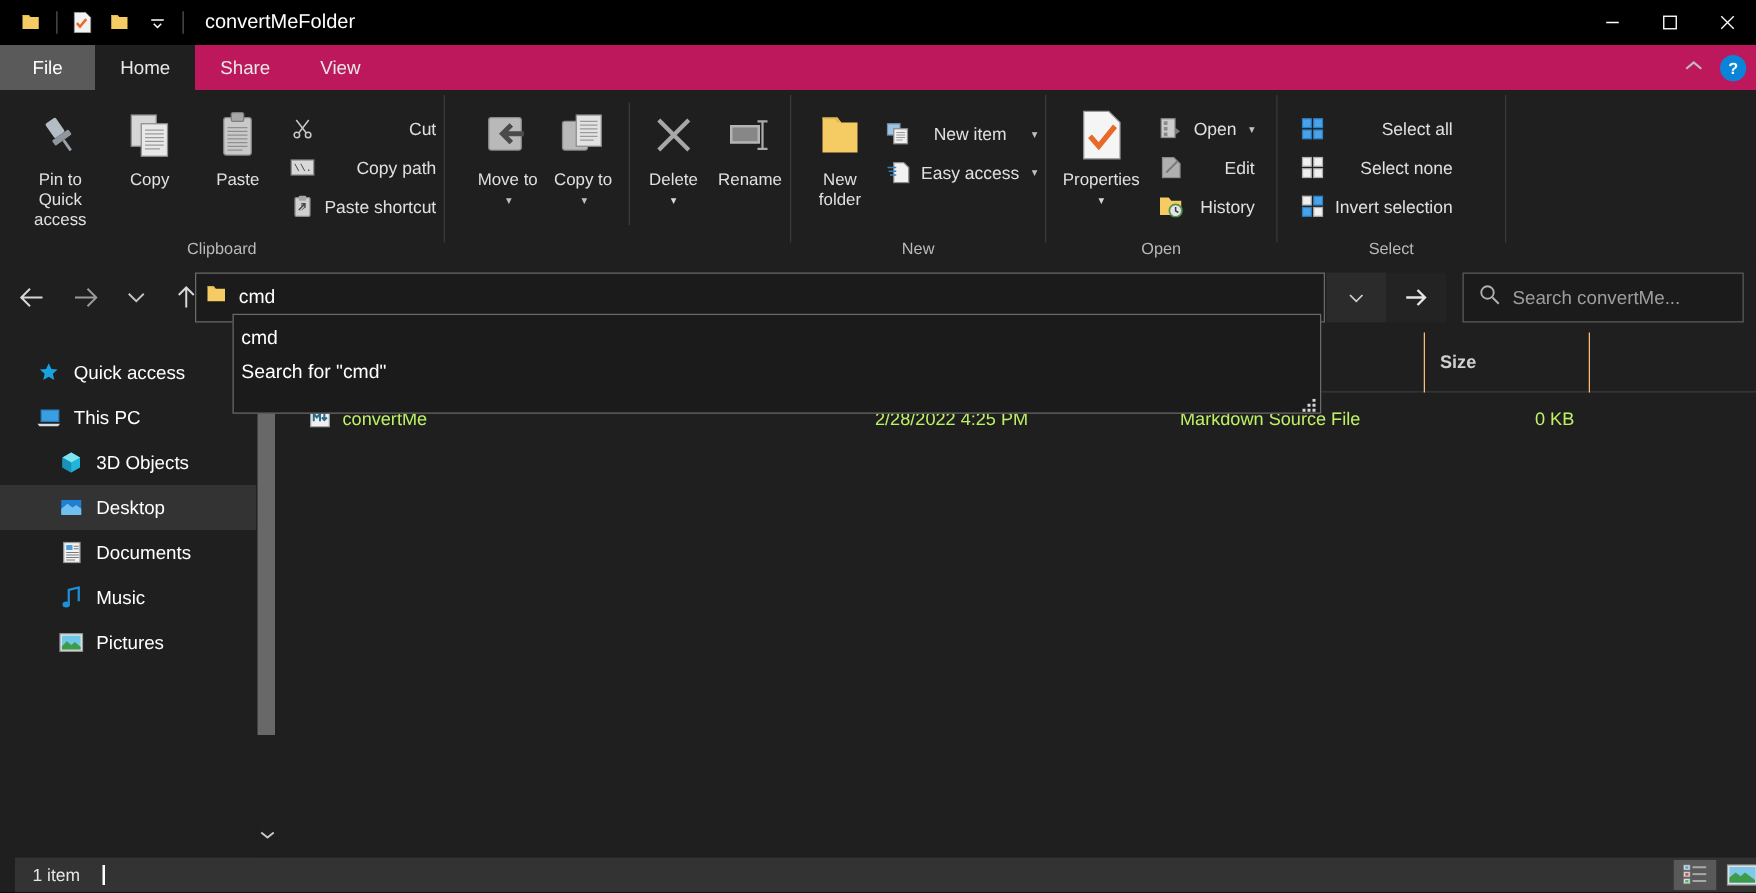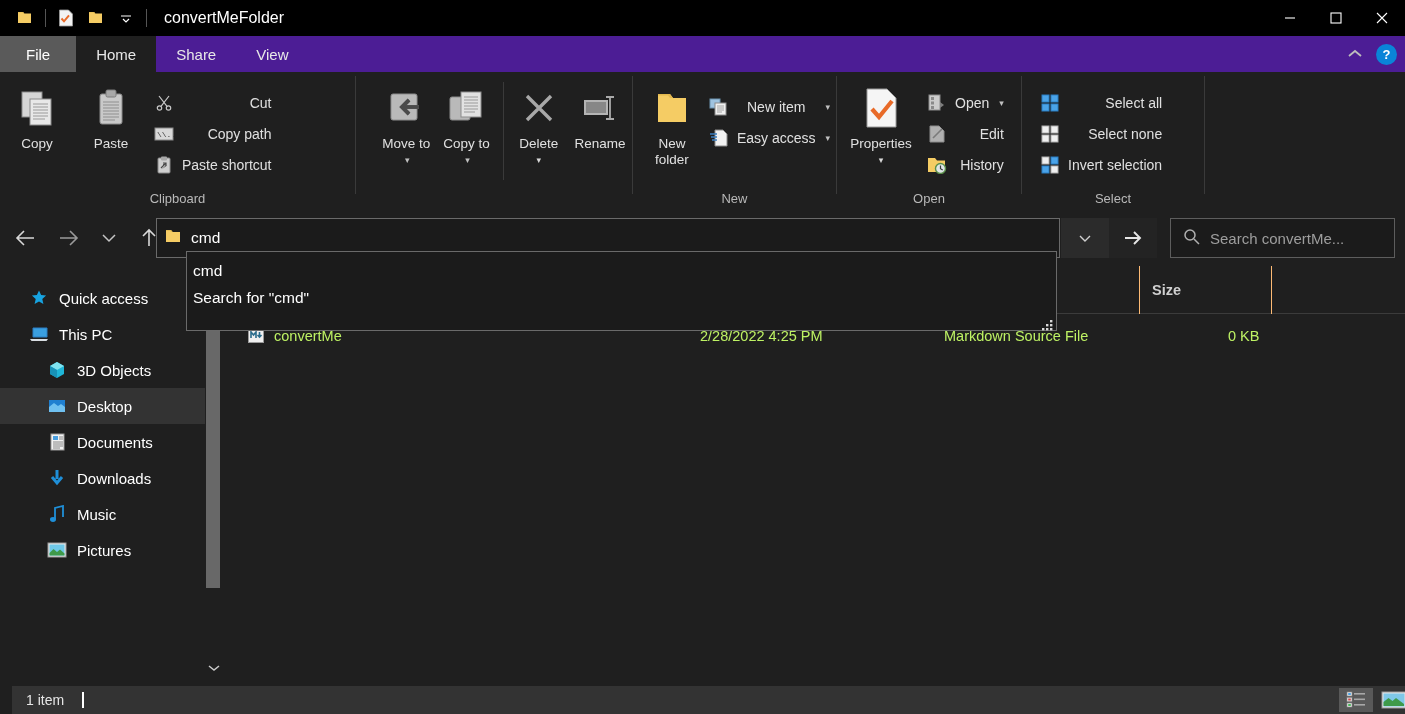--- a/index.html
+++ b/index.html
@@ -39,21 +39,21 @@
   .wc {
     width: 46px; height: 36px;
     display: flex; align-items: center; justify-content: center;
     color: #ffffff; font-size: 15px;
   }
 
   
   .tabsrow {
     position: absolute; top: 36px; left: 0;
     width: 1405px; height: 36px;
-    background: #4c1d95;
+    background: #be185d;
     display: flex; align-items: flex-end;
   }
   .tab {
     height: 36px; padding: 0 20px;
     display: flex; align-items: center;
     color: #e8e8e8; font-size: 15px;
     white-space: nowrap;
   }
   .tab.file { background: #5a5a5a; color:#ffffff; padding: 0 26px; }
   .tab.active { background: #1f1f1f; }
@@ -318,20 +318,32 @@
           </svg>
       </div>
       <div class="helpbtn">?</div>
     </div>
   </div>
 
   <div class="ribbon">
 
     <div class="rgroup" style="width:355px">
       <div class="rbody">
+        <div class="big-btn" style="margin-left:12px;width:76px">
+          <span class="ico">
+            <svg width="40" height="40" viewBox="0 0 40 40">
+                <g transform="rotate(-35 20 20)">
+                  <rect x="15" y="6" width="10" height="14" rx="1.5" fill="#b4bcc4"></rect>
+                  <rect x="12" y="20" width="16" height="5" rx="1" fill="#8e979f"></rect>
+                  <path d="M20 25v10" stroke="#9aa3ab" stroke-width="2.2"></path>
+                </g>
+              </svg>
+          </span>
+          <span>Pin to Quick access</span>
+        </div>
         <div class="big-btn">
           <span class="ico">
             <svg width="44" height="44" viewBox="0 0 44 44">
               <rect x="7" y="6" width="20" height="25" fill="#d6d6d6" stroke="#8c8c8c"></rect>
               <rect x="15" y="13" width="21" height="26" fill="#e8e8e8" stroke="#8c8c8c"></rect>
               <g stroke="#9a9a9a" stroke-width="1">
                   <path d="M18 18h15M18 21h15M18 24h15M18 27h15M18 30h15M18 33h12"></path>
                 </g>
             </svg>
           </span>
@@ -680,28 +692,20 @@
       <span class="ico">
         <svg width="17" height="18" viewBox="0 0 17 18">
             <rect x="2" y="1" width="13" height="16" fill="#f2f2f2" stroke="#9a9a9a"></rect>
             <rect x="4" y="3" width="5" height="4" fill="#4a9fe0"></rect>
             <g stroke="#7a7a7a" stroke-width="0.9">
               <path d="M10 4h4M10 6h4M4 9h10M4 11h10M4 13h10M4 15h7"></path>
             </g>
           </svg>
       </span>
       <span>Documents</span>
-    </div>
-    <div class="sb-item l1">
-      <span class="ico">
-        <svg width="18" height="18" viewBox="0 0 18 18">
-            <path d="M9 1v9M4 8l5 6 5-6" stroke="#1f8fd8" stroke-width="3" fill="none"></path>
-          </svg>
-      </span>
-      <span>Downloads</span>
     </div>
     <div class="sb-item l1">
       <span class="ico">
         <svg width="16" height="18" viewBox="0 0 16 18">
             <path d="M6 14V3l8-2v11" stroke="#1f8fd8" stroke-width="1.8" fill="none"></path>
             <ellipse cx="4" cy="14.5" rx="3" ry="2.4" fill="#1f8fd8"></ellipse>
           </svg>
       </span>
       <span>Music</span>
     </div>

